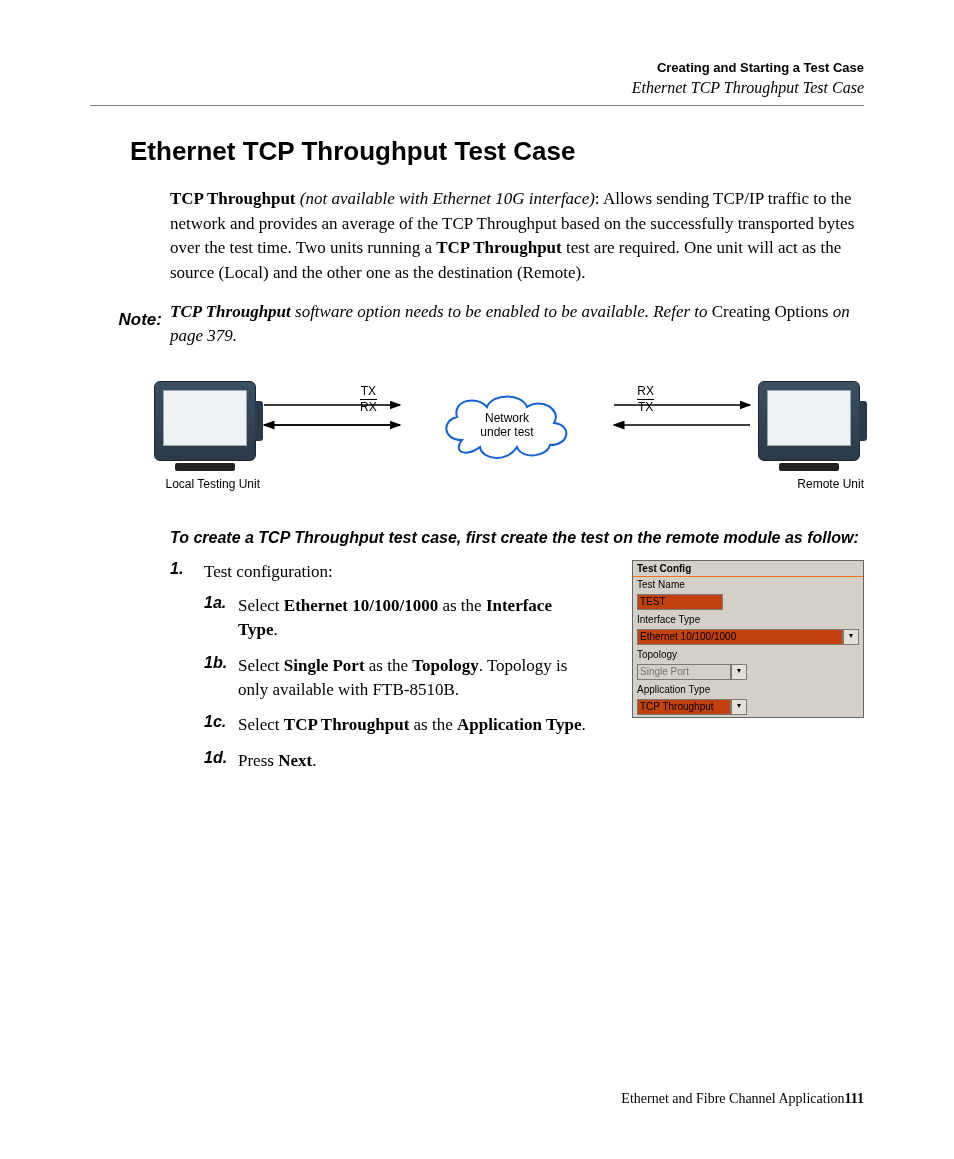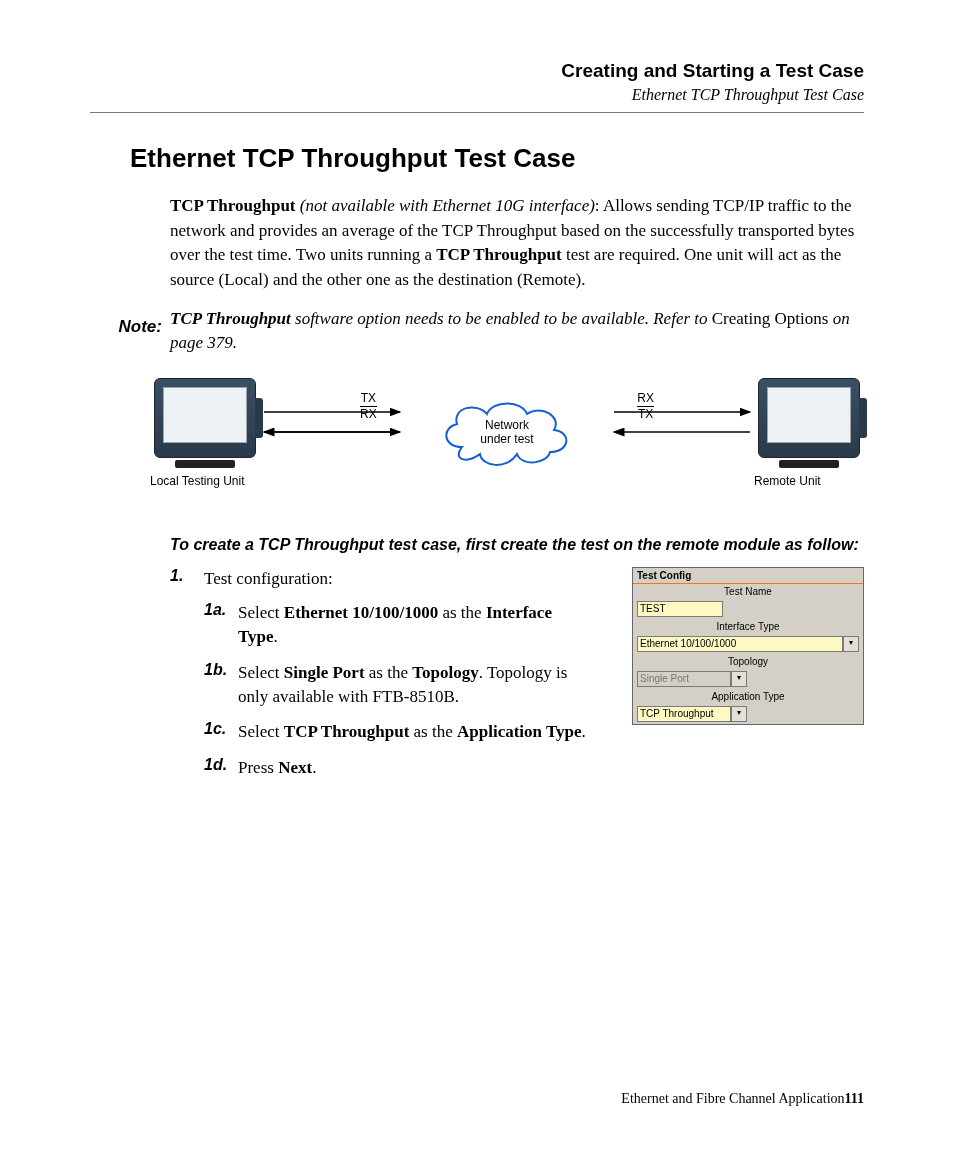--- a/index.html
+++ b/index.html
@@ -17,21 +17,21 @@
     padding: 60px 90px 40px 90px;
     box-sizing: border-box;
   }
   .header-block {
     text-align: right;
     margin-bottom: 8px;
   }
   .header-title {
     font-family: Arial, Helvetica, sans-serif;
     font-weight: bold;
-    font-size: 19px;
+    font-size: 13px;
   }
   .header-sub {
     font-family: Georgia, serif;
     font-style: italic;
     font-size: 16px;
     margin-top: 4px;
   }
   .header-rule {
     border: none;
     border-top: 1px solid #7a7a7a;
@@ -75,22 +75,22 @@
 
   
   .diagram {
     margin: 10px 0 20px 60px;
     position: relative;
     height: 140px;
   }
   .device {
     position: absolute;
     width: 110px;
-    top: 4px;
-    text-align: left;
+    top: 14px;
+    text-align: right;
   }
   .device-body {
     width: 100px;
     height: 78px;
     margin: 0 auto;
     background: linear-gradient(#3b4f63, #2a3a4a);
     border: 1px solid #1b2530;
     border-radius: 6px;
     position: relative;
   }
@@ -208,26 +208,26 @@
     flex: 0 0 230px;
     margin-left: 20px;
     border: 1px solid #666;
     font-family: Tahoma, Arial, sans-serif;
     font-size: 10px;
     background: #d4d0c8;
     align-self: flex-start;
   }
   .cfg-row { padding: 2px 4px; }
   .cfg-header { font-weight: bold; border-bottom: 1px solid #f97316; }
-  .cfg-label { color: #000; text-align: center; }
+  .cfg-label { color: #000; }
   .cfg-field {
     display:flex;
   }
   .cfg-input {
-    background:#fef9c3;
+    background:#c2410c;
     border:1px solid #7a7a7a;
     padding:1px 2px;
     flex:1;
     font-size:10px;
     height:12px;
     line-height:12px;
   }
   .cfg-input.narrow { flex:0 0 80px; }
   .cfg-dd {
     width:14px; height:14px;

